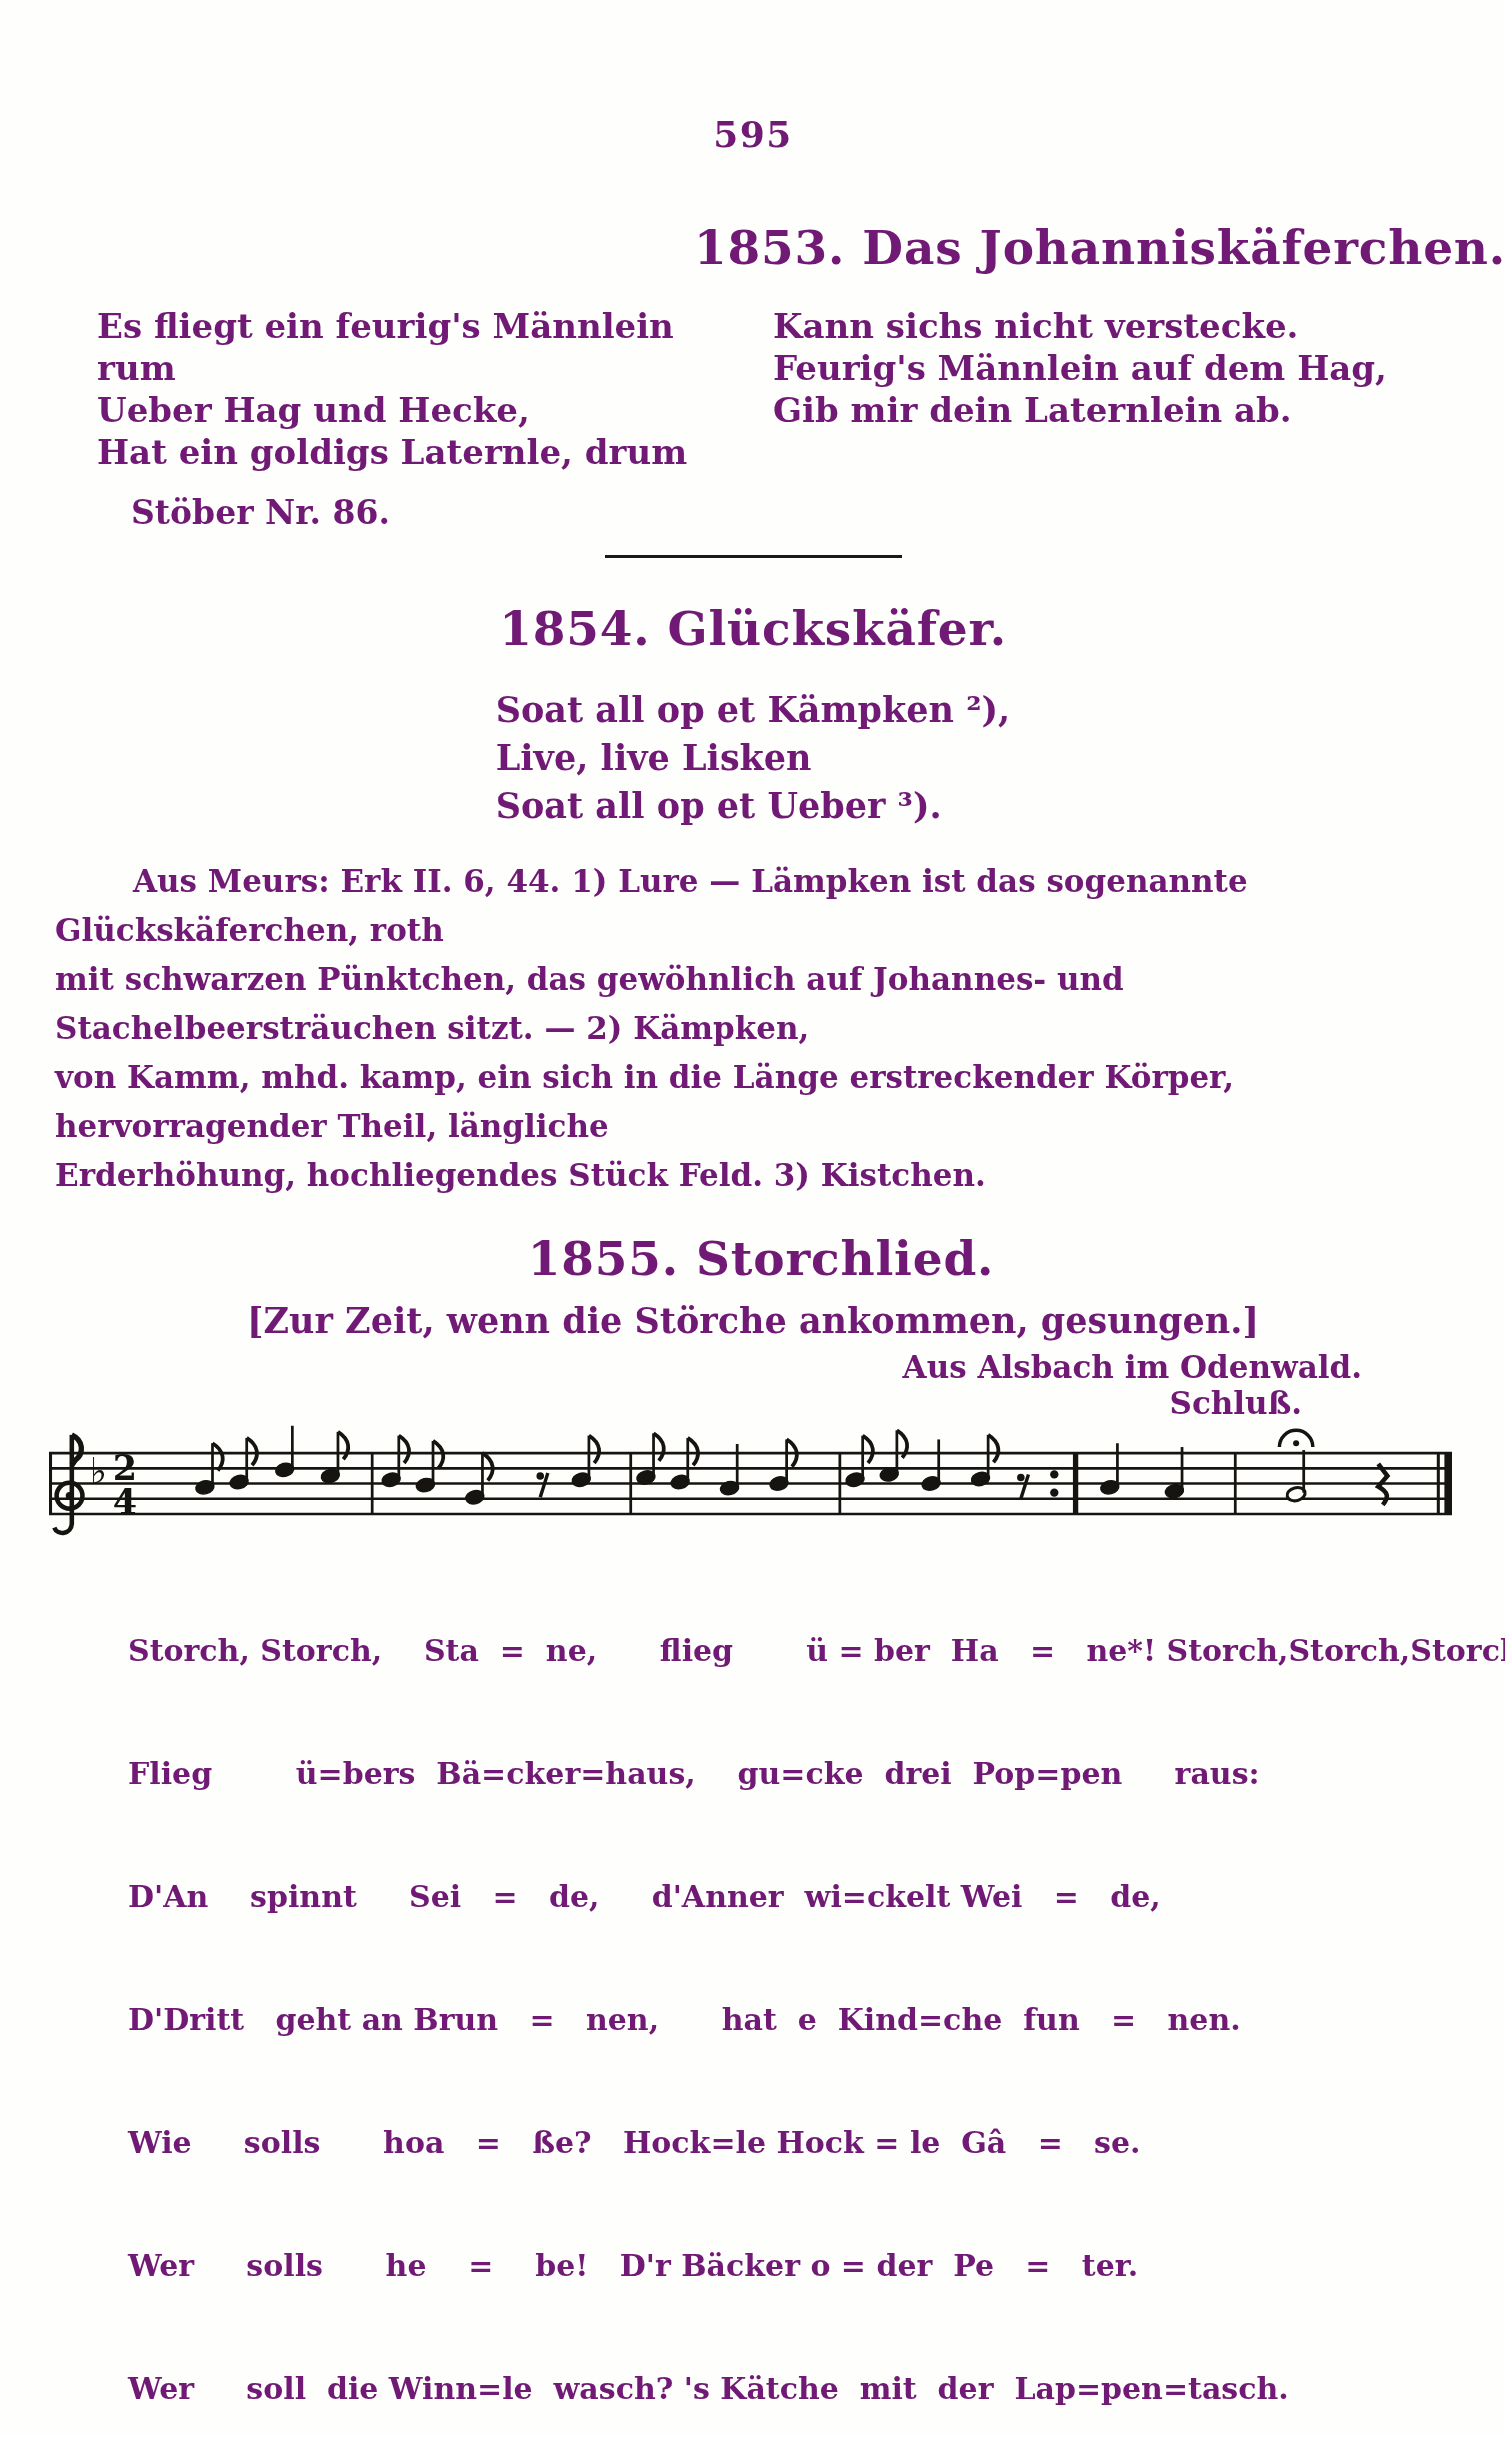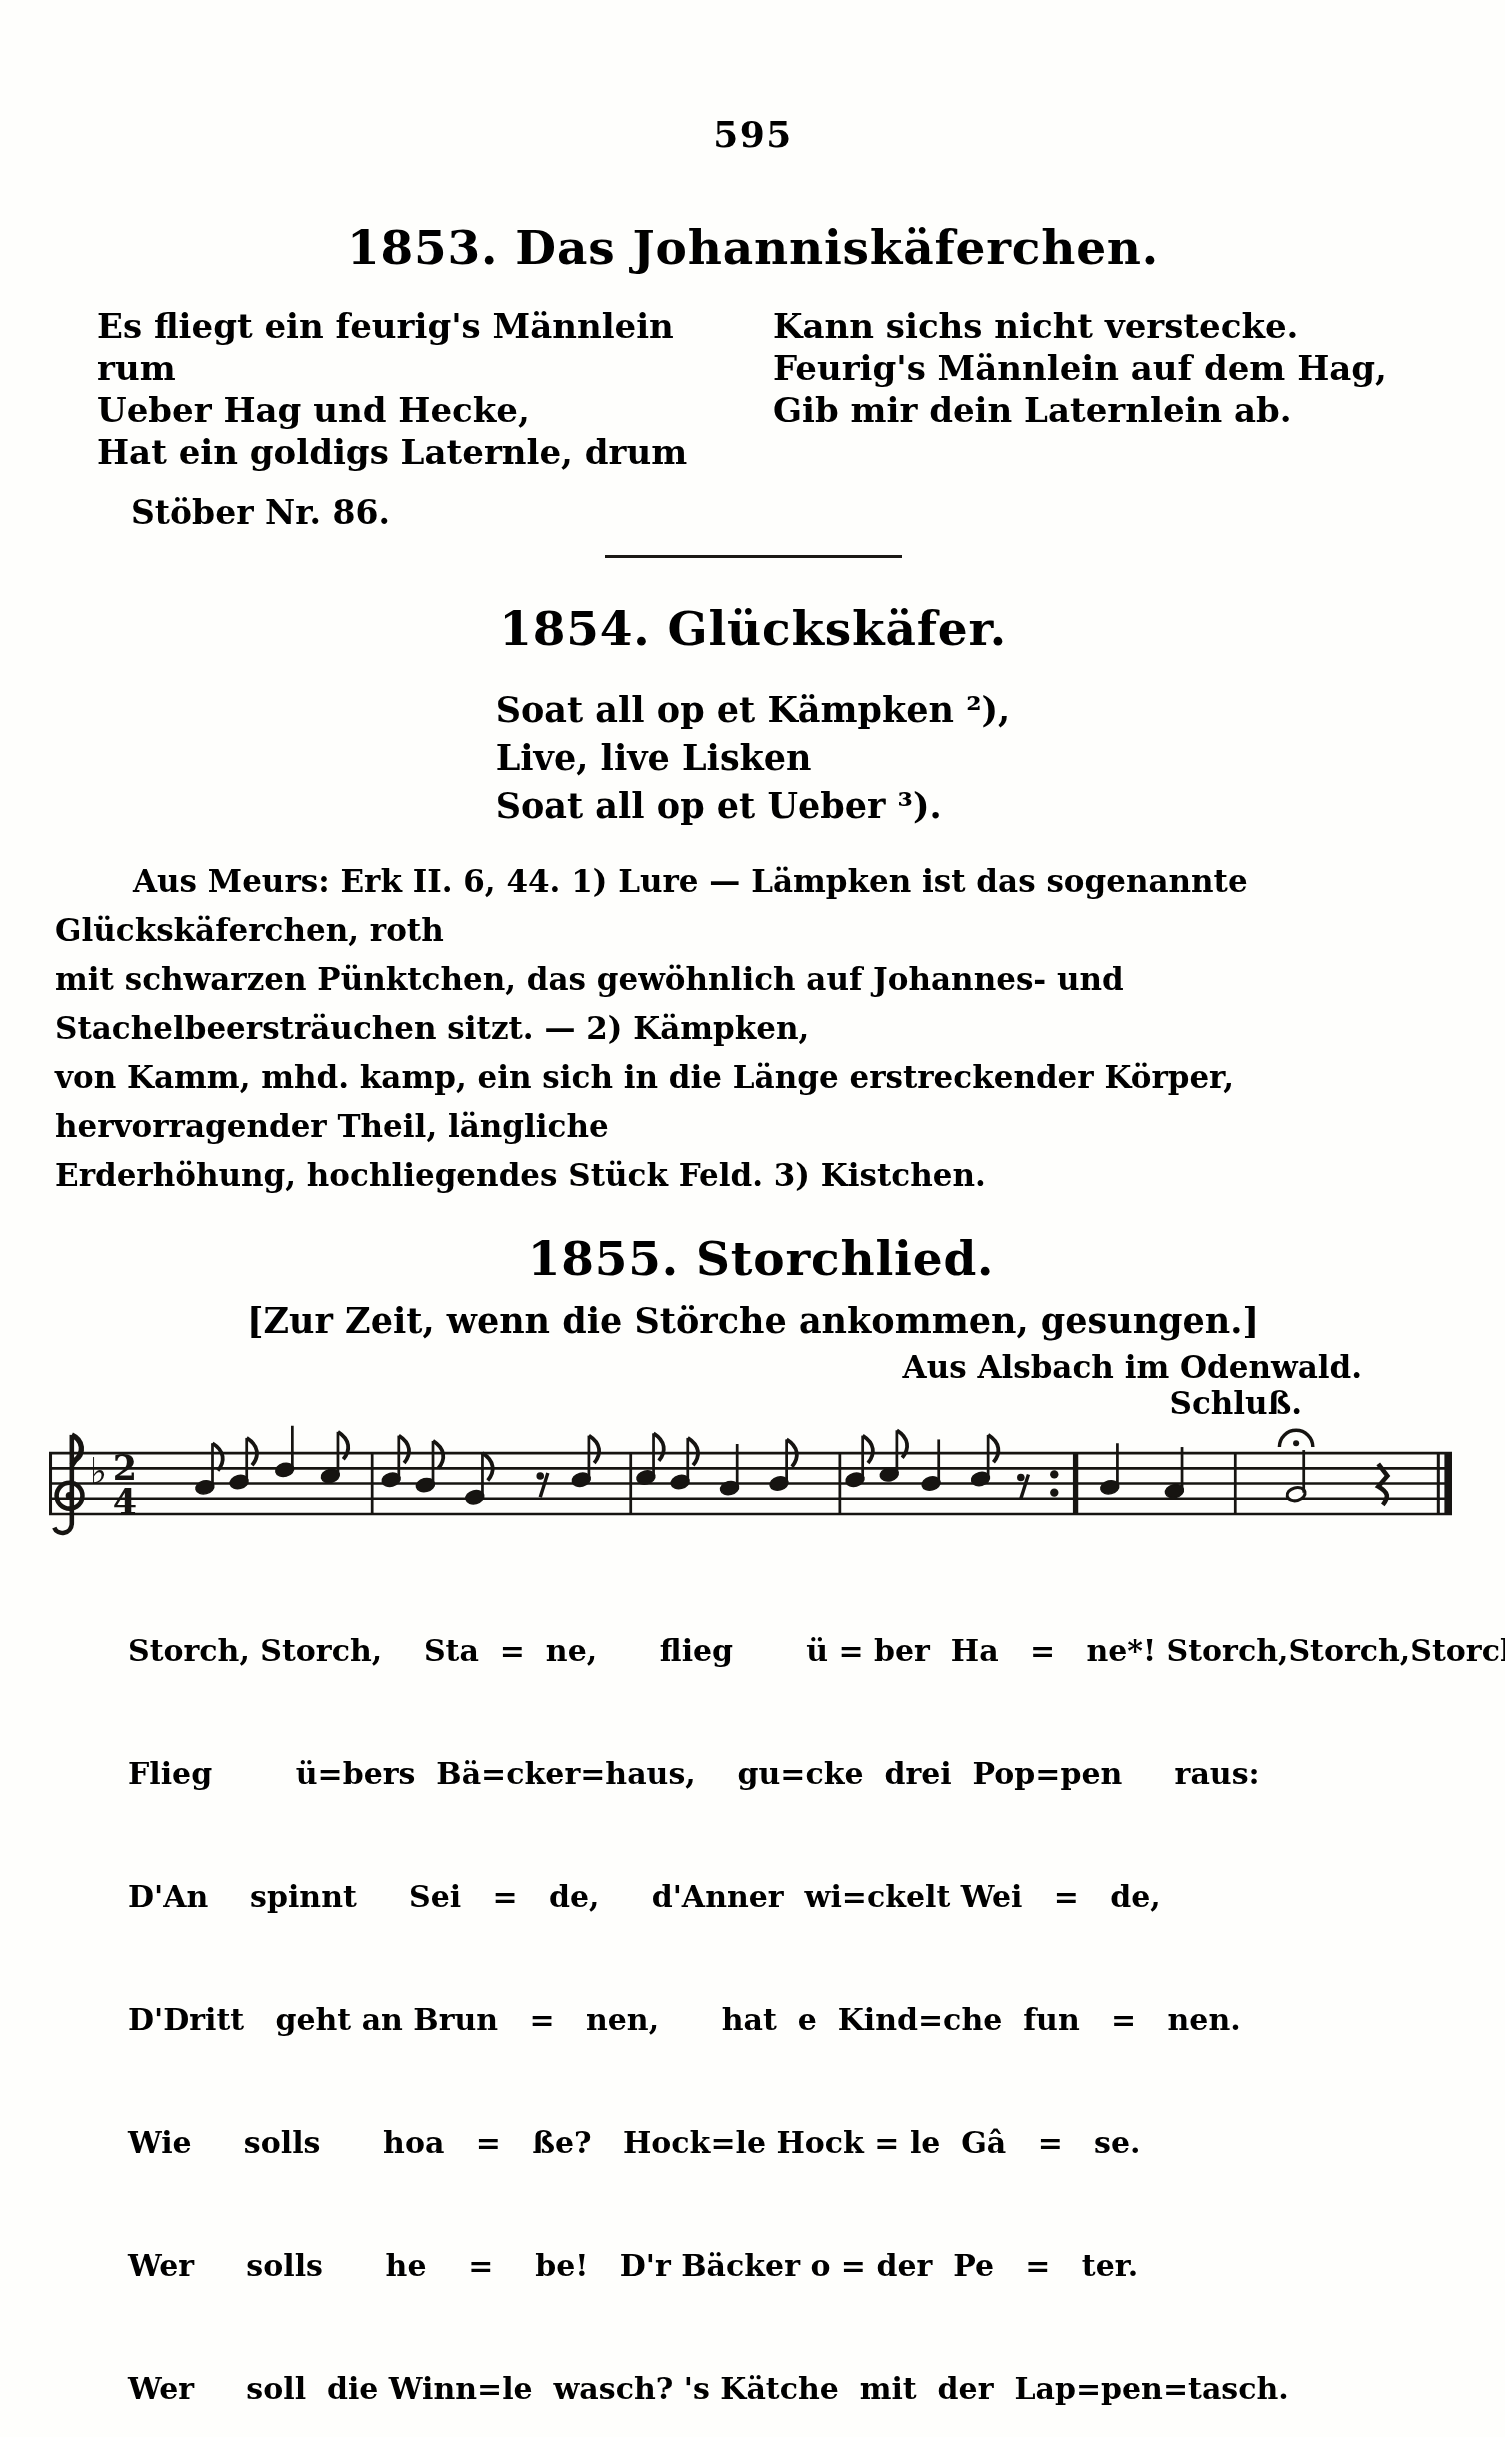--- a/index.html
+++ b/index.html
@@ -1,21 +1,21 @@
 <!DOCTYPE html>
 <html style="font-size:12px"><head>
 <meta charset="utf-8">
 <style>
   html,body{margin:0;padding:0;background:#e8e8e4;}
   .page{
     position:relative;
     width:1506px;height:2438px;
     margin:0 auto;
     background:#fefefc;
-    color:#000000;
+    color:#701a75;
     font-family:"DejaVu Serif","Liberation Serif",serif;
     overflow:hidden;
   }
   .pagenum{margin:113px 0 0 0;text-align:center;font-size:36px;font-weight:700;letter-spacing:1.5px;}
   .song-title{text-align:center;font-weight:700;font-size:47px;letter-spacing:0.8px;}
   .t1853{margin-top:65px;}
   .t1854{margin-top:43px;}
   .t1855{padding-left:16px;}
   .verse-row{display:flex;margin-top:30px;font-size:34px;font-weight:700;line-height:42px;}
   .verse-col-left{margin-left:97px;width:646px;}
@@ -33,21 +33,21 @@
   .staff-1855{margin-top:20px;}
   .lyrics-block{margin-top:1.5px;margin-left:128px;font-size:30px;font-weight:700;line-height:41px;white-space:pre;}
 </style>
 </head>
 <body>
 
 <div class="page">
 
   <div class="pagenum">595</div>
 
-  <h1 class="song-title t1853" style="margin-bottom:0;">1853. Das Johanniskäferchen.</h1>
+  <h1 class="song-title t1853" style="margin-bottom:0;text-align:right;">1853. Das Johanniskäferchen.</h1>
   <div class="verse-row">
     <div class="verse-col-left">
       <div>Es fliegt ein feurig's Männlein rum</div>
       <div>Ueber Hag und Hecke,</div>
       <div>Hat ein goldigs Laternle, drum</div>
     </div>
     <div class="verse-col-right">
       <div>Kann sichs nicht verstecke.</div>
       <div>Feurig's Männlein auf dem Hag,</div>
       <div>Gib mir dein Laternlein ab.</div>

